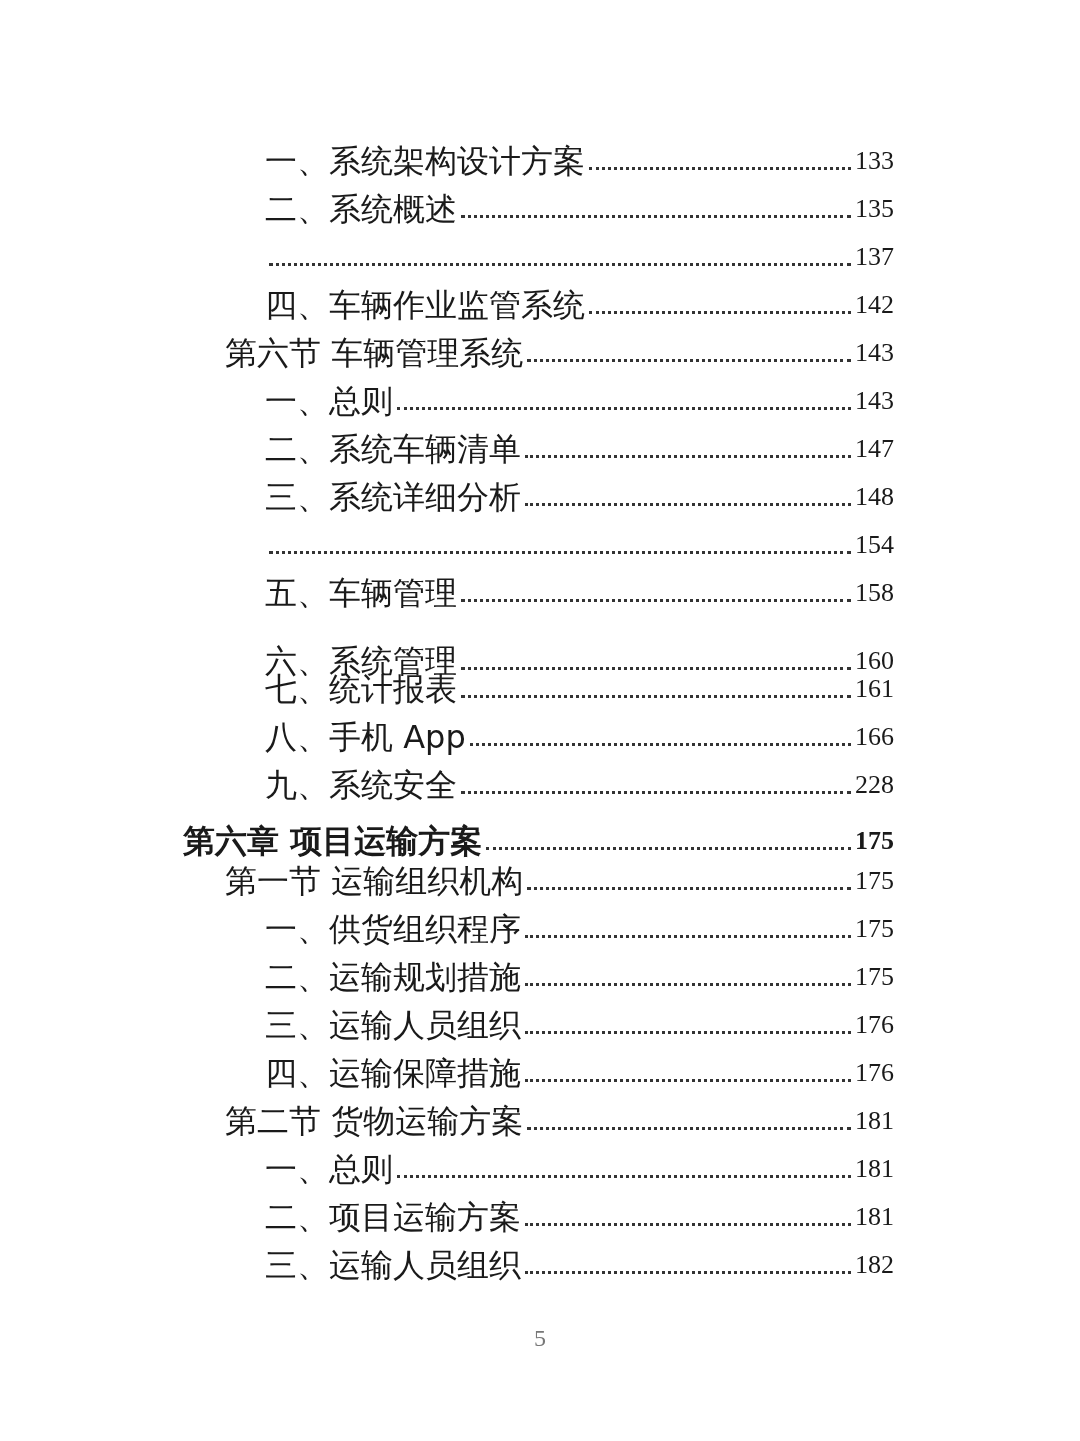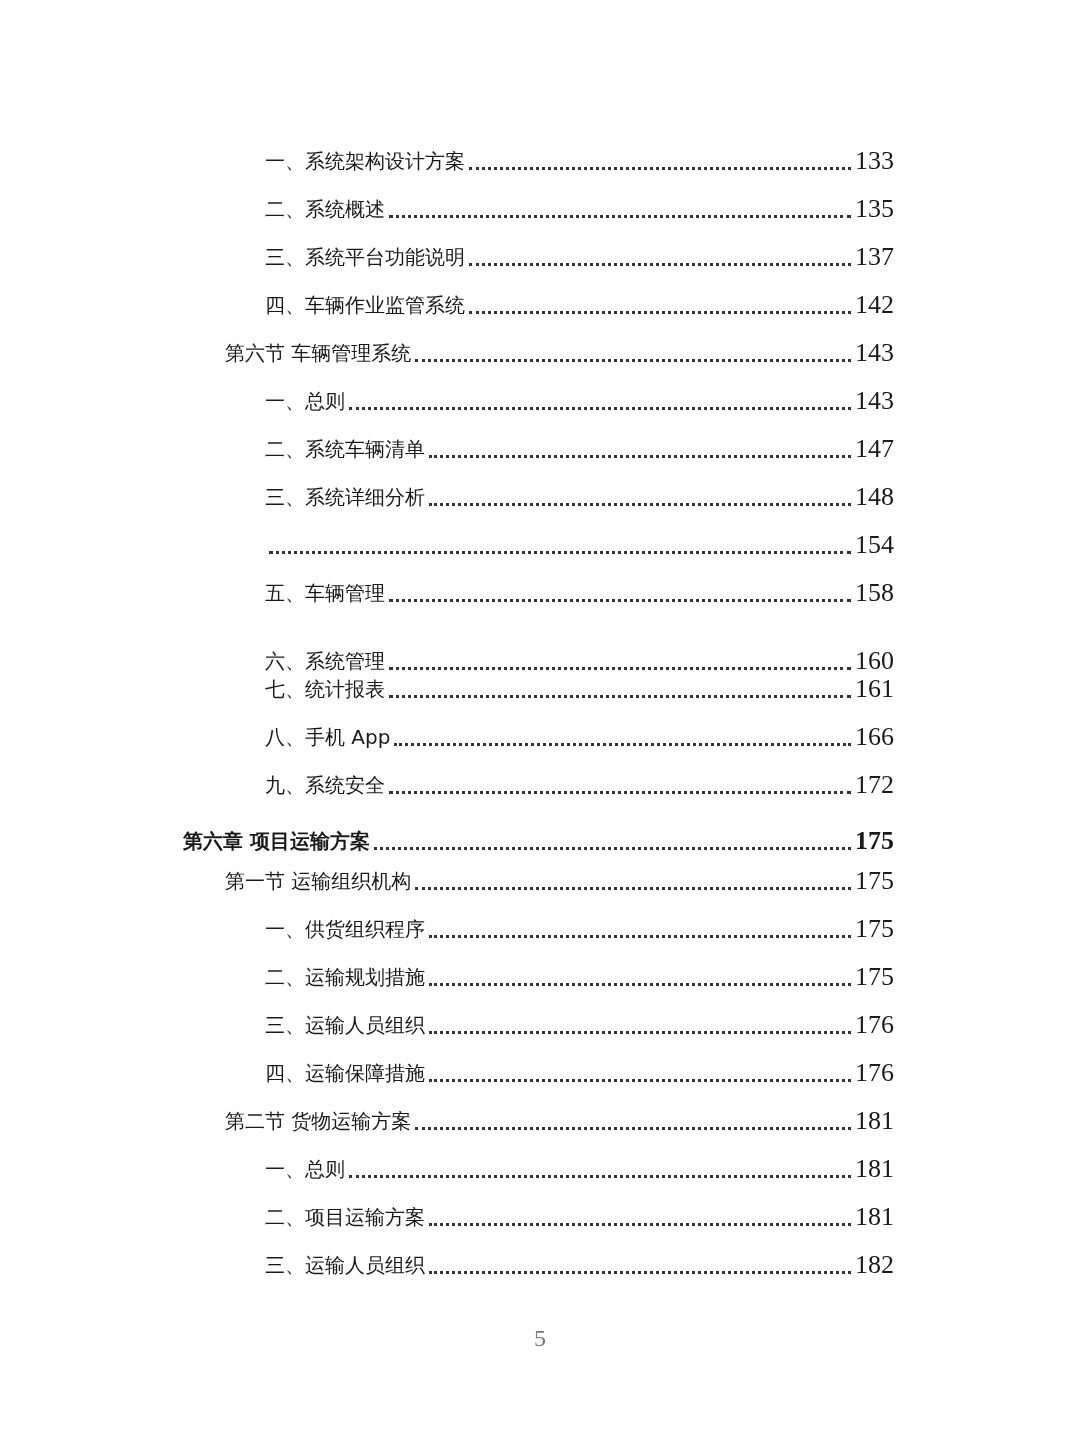--- a/index.html
+++ b/index.html
@@ -1,20 +1,20 @@
 <!DOCTYPE html>
 <html><head>
 <meta charset="utf-8">
 <style>
   html, body { margin:0; padding:0; background:#ffffff; }
   body { width:1080px; height:1441px; position:relative; overflow:hidden;
          font-family:"DejaVu Sans", sans-serif; color:#1a1a1a; }
   .toc { position:absolute; left:0; top:128px; width:1080px; }
   .row { position:absolute; height:48px; display:flex; align-items:flex-end; right:186px; }
-  .row .label { font-size:20px; white-space:nowrap; line-height:30px; }
+  .row .label { font-size:32px; white-space:nowrap; line-height:30px; }
   .row .leader { flex:1; border-bottom:3px dotted #333; margin:0 4px 6px 4px; height:1px; }
   .row .page { font-family:Liberation Serif, serif; font-size:26px; line-height:30px; white-space:nowrap; }
   .row.lvl1 { left:183px; }
   .row.lvl1 .label, .row.lvl1 .page { font-weight:bold; }
   .row.lvl2 { left:225px; }
   .row.lvl3 { left:265px; }
   .pageno { position:absolute; top:1325px; left:0; width:1080px; text-align:center;
             font-family:"Liberation Serif", serif; font-size:24px; color:#777; }
 </style>
 </head>
@@ -25,21 +25,20 @@
       <span class="label">一、系统架构设计方案</span>
       <span class="leader"></span>
       <span class="page">133</span>
     </div>
   <div class="row lvl3" style="top:48px">
       <span class="label">二、系统概述</span>
       <span class="leader"></span>
       <span class="page">135</span>
     </div>
   <div class="row lvl3" style="top:96px">
-      <span class="label">三、系统平台功能说明</span>
       <span class="leader"></span>
       <span class="page">137</span>
     </div>
   <div class="row lvl3" style="top:144px">
       <span class="label">四、车辆作业监管系统</span>
       <span class="leader"></span>
       <span class="page">142</span>
     </div>
   <div class="row lvl2" style="top:192px">
       <span class="label">第六节  车辆管理系统</span>
@@ -81,21 +80,21 @@
       <span class="page">161</span>
     </div>
   <div class="row lvl3" style="top:576px">
       <span class="label">八、手机 App</span>
       <span class="leader"></span>
       <span class="page">166</span>
     </div>
   <div class="row lvl3" style="top:624px">
       <span class="label">九、系统安全</span>
       <span class="leader"></span>
-      <span class="page">172</span>
+      <span class="page">228</span>
     </div>
   <div class="row lvl1" style="top:680px">
       <span class="label">第六章  项目运输方案</span>
       <span class="leader"></span>
       <span class="page">175</span>
     </div>
   <div class="row lvl2" style="top:720px">
       <span class="label">第一节  运输组织机构</span>
       <span class="leader"></span>
       <span class="page">175</span>

